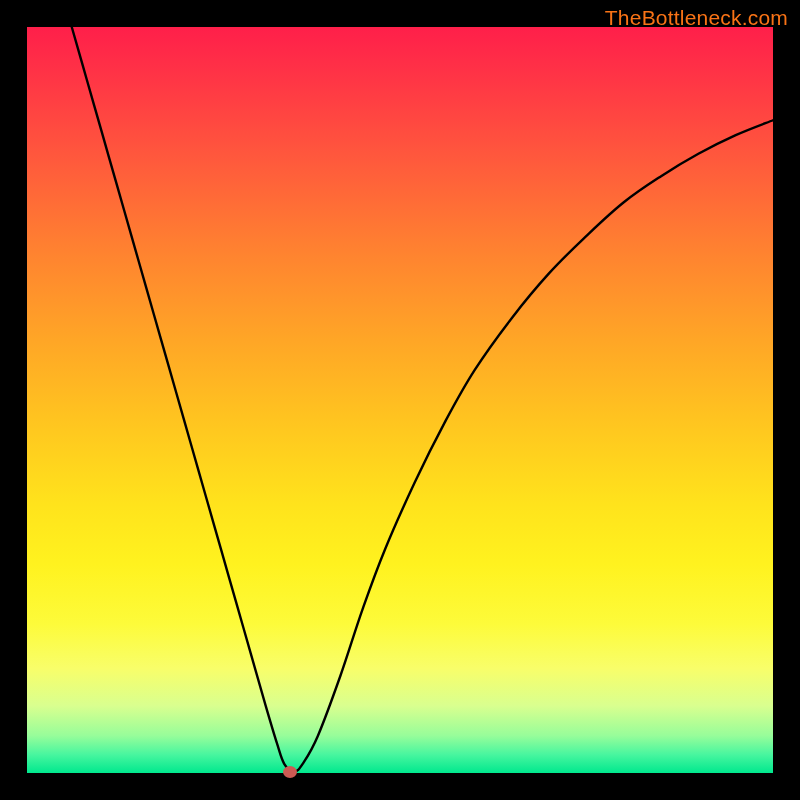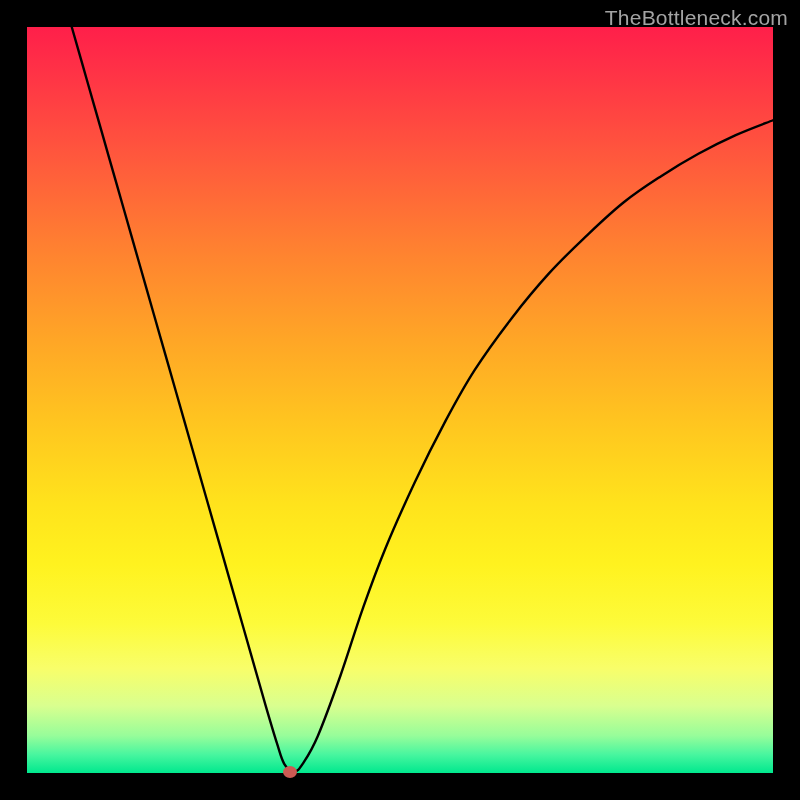--- a/index.html
+++ b/index.html
@@ -37,21 +37,21 @@
       #d9ff8f 91%,
       #97fd9a 95%,
       #49f69f 97.5%,
       #00e88e 100%
     );
   }
   .watermark {
     position: absolute;
     top: 6px;
     right: 12px;
-    color: #a3a3a3;
+    color: #f97316;
     font-size: 21px;
     font-weight: 500;
     letter-spacing: 0.2px;
     user-select: none;
   }
   svg.curve {
     position: absolute;
     left: 0; top: 0;
     width: 746px;
     height: 746px;

